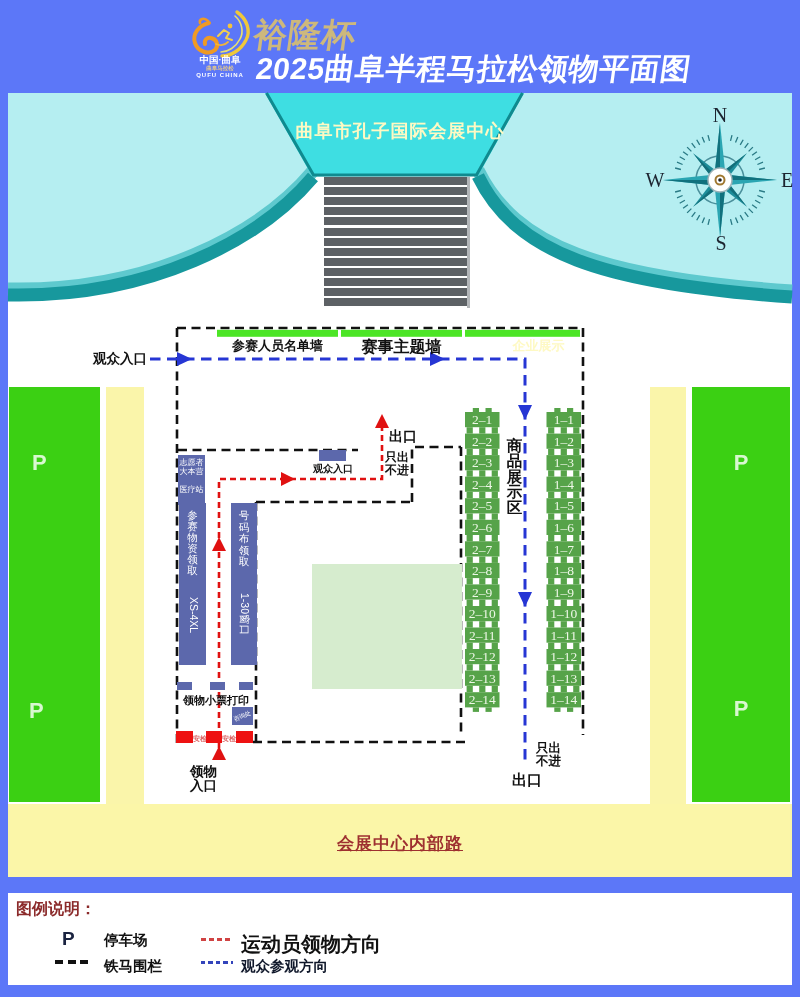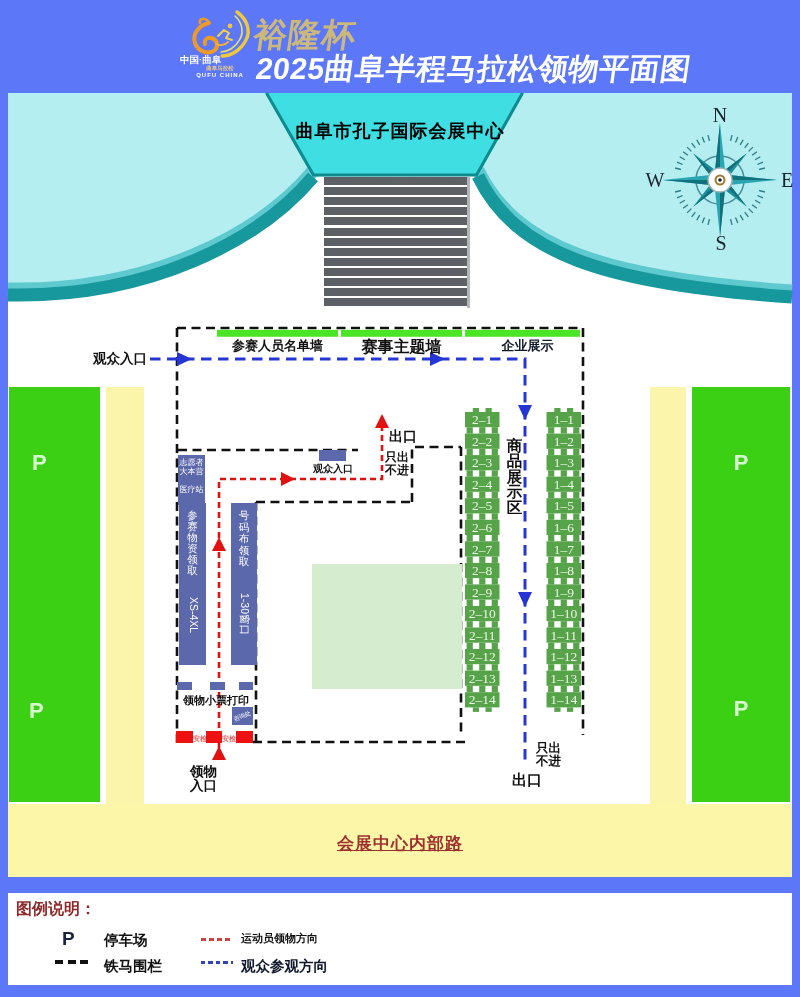--- a/index.html
+++ b/index.html
@@ -17,21 +17,21 @@
 <path d="M28 15 C24 11 19 13 20 17" fill="none" stroke="#ef9a25" stroke-width="2.6" stroke-linecap="round"></path>
 <path d="M29 17 C19 19 12 28 15 37 C18 46 29 49 35 44 C39 40 37 33 31 32 C27 31 24 34 25 38" fill="none" stroke="#ef9a25" stroke-width="4" stroke-linecap="round"></path>
 <path d="M57 6 C67 13 71 25 66 34 C61 44 51 50 42 50" fill="none" stroke="#f0c83a" stroke-width="3.4" stroke-linecap="round"></path>
 <path d="M55 10 C62 16 64 26 60 33 C56 41 48 46 41 46" fill="none" stroke="#e8e070" stroke-width="1.6" stroke-linecap="round"></path>
 <path d="M38 30 L44 24 L49 27 L46 32 L52 34" fill="none" stroke="#f2cf4e" stroke-width="2" stroke-linecap="round" stroke-linejoin="round"></path>
 <circle cx="50" cy="20" r="2.4" fill="#f5c33c"></circle>
 <path d="M36 38 C40 40 45 39 48 36" fill="none" stroke="#f0b43a" stroke-width="1.8" stroke-linecap="round"></path>
 </svg>
 </div>
 
-<div class="abs b" style="left:180px;top:55px;width:80px;color:#fff;font-size:9.5px;line-height:10px;">中国·曲阜</div>
+<div class="abs b" style="left:180px;top:55px;width:80px;text-align:center;color:#fff;font-size:9.5px;line-height:10px;">中国·曲阜</div>
 <div class="abs b" style="left:180px;top:65px;width:80px;text-align:center;color:#f0d080;font-size:5.5px;line-height:6px;">曲阜马拉松</div>
 <div class="abs b" style="left:180px;top:72px;width:80px;text-align:center;color:#fff;font-size:6px;line-height:7px;letter-spacing:1px;">QUFU CHINA</div>
 
 <div class="abs b" style="left:254px;top:13px;font-size:33px;color:#cdb87c;transform:skewX(-8deg);letter-spacing:1px;">裕隆杯</div>
 
 <div class="abs b" style="left:256px;top:49px;font-size:30px;color:#ffffff;transform:skewX(-8deg);letter-spacing:0.5px;">2025曲阜半程马拉松领物平面图</div>
 
 <div class="abs" style="left:8px;top:93px;width:784px;height:784px;background:#ffffff;"></div>
 
 <div class="abs" style="left:8px;top:893px;width:784px;height:92px;background:#ffffff;"></div>
@@ -314,21 +314,21 @@
 
 <rect x="546.5" y="692.2" width="34.5" height="15.2" fill="#56a349"></rect>
 <text x="563.8" y="704.4">1–14</text>
 <rect x="554.3" y="707.4" width="6.2" height="4.5" fill="#56a349"></rect>
 <rect x="567.0" y="707.4" width="6.2" height="4.5" fill="#56a349"></rect>
 </g>
 </svg>
 
 <div class="abs" style="left:324px;top:177px;width:143px;height:131px;border-right:3px solid #b2b5b8;background:repeating-linear-gradient(to bottom,#5d6165 0px,#5d6165 8px,#ffffff 8px,#ffffff 10.1px);"></div>
 
-<div class="abs b" style="left:250px;top:119px;width:300px;text-align:center;font-size:18px;color:#000000;letter-spacing:1px;">曲阜市孔子国际会展中心</div>
+<div class="abs b" style="left:250px;top:119px;width:300px;text-align:center;font-size:18px;color:#fef9c3;letter-spacing:1px;">曲阜市孔子国际会展中心</div>
 
 <div class="abs" style="left:9px;top:387px;width:91px;height:415px;background:#3bd013;"></div>
 
 <div class="abs b" style="left:32px;top:450px;font-size:22px;color:#d8f8d0;">P</div>
 
 <div class="abs b" style="left:29px;top:698px;font-size:22px;color:#d8f8d0;">P</div>
 
 <div class="abs" style="left:106px;top:387px;width:38px;height:417px;background:#faf5aa;"></div>
 
 <div class="abs" style="left:692px;top:387px;width:98px;height:415px;background:#3bd013;"></div>
@@ -342,21 +342,21 @@
 <div class="abs" style="left:8px;top:804px;width:784px;height:73px;background:#fbf6a8;"></div>
 
 <div class="abs b" style="left:8px;top:832px;width:784px;text-align:center;font-size:17px;color:#9e3030;letter-spacing:1px;text-decoration:underline;">会展中心内部路</div>
 
 <div class="abs b" style="left:93px;top:350px;font-size:13.5px;color:#111;">观众入口</div>
 
 <div class="abs b" style="left:217px;top:337px;width:121px;text-align:center;font-size:13px;color:#111;">参赛人员名单墙</div>
 
 <div class="abs b" style="left:341px;top:337px;width:121px;text-align:center;font-size:16px;color:#111;">赛事主题墙</div>
 
-<div class="abs b" style="left:470px;top:337px;width:115px;text-align:center;font-size:13px;color:#0f172a;">企业展示</div>
+<div class="abs b" style="left:481px;top:337px;width:115px;text-align:center;font-size:13px;color:#fef9c3;">企业展示</div>
 
 <div class="abs b" style="left:506px;top:438px;width:17px;font-size:15.5px;line-height:15.4px;color:#111;text-align:center;">商<br>品<br>展<br>示<br>区</div>
 
 <div class="abs" style="left:178px;top:455px;width:27px;height:40px;background:#5c68ac;color:#fff;font-size:8px;line-height:9.5px;text-align:center;padding-top:2.5px;box-sizing:border-box;">志愿者<br>大本营</div>
 
 <div class="abs" style="left:178px;top:481px;width:27px;height:24px;background:#5c68ac;color:#fff;font-size:8px;line-height:18px;text-align:center;">医疗站</div>
 
 <div class="abs" style="left:179px;top:503px;width:27px;height:162px;background:#5c68ac;"></div>
 <div class="abs" style="left:179px;top:510px;width:27px;text-align:center;color:#fff;font-size:10.5px;line-height:11px;">参<br>赛<br>物<br>资<br>领<br>取</div>
 <div class="abs" style="left:158px;top:608px;width:70px;height:14px;transform:rotate(90deg);color:#fff;font-size:10.5px;text-align:center;">XS-4XL</div>
@@ -404,21 +404,21 @@
 <div class="abs" style="left:312px;top:564px;width:150px;height:125px;background:#d6ecce;"></div>
 
 <div class="abs b" style="left:16px;top:899px;font-size:16px;color:#8b2a2a;">图例说明：</div>
 
 <div class="abs b" style="left:62px;top:928px;font-size:19px;color:#1a2340;">P</div>
 
 <div class="abs b" style="left:104px;top:931px;font-size:14.5px;color:#111;">停车场</div>
 
 <div class="abs" style="left:201px;top:938px;width:32px;height:3px;background:repeating-linear-gradient(to right,#d04343 0px,#d04343 5px,transparent 5px,transparent 8px);"></div>
 
-<div class="abs b" style="left:241px;top:931px;font-size:11px;color:#111;">运动员领物方向</div>
+<div class="abs b" style="left:241px;top:931px;font-size:20px;color:#111;">运动员领物方向</div>
 
 <div class="abs" style="left:55px;top:960px;width:35px;height:4px;background:repeating-linear-gradient(to right,#111 0px,#111 8px,transparent 8px,transparent 12.5px);"></div>
 
 <div class="abs b" style="left:104px;top:957px;font-size:14.5px;color:#111;">铁马围栏</div>
 
 <div class="abs" style="left:201px;top:961px;width:32px;height:2.5px;background:repeating-linear-gradient(to right,#3344bb 0px,#3344bb 4.5px,transparent 4.5px,transparent 7.5px);"></div>
 
 <div class="abs b" style="left:241px;top:957px;font-size:14.5px;color:#0f172a;">观众参观方向</div>
 
 </div>

